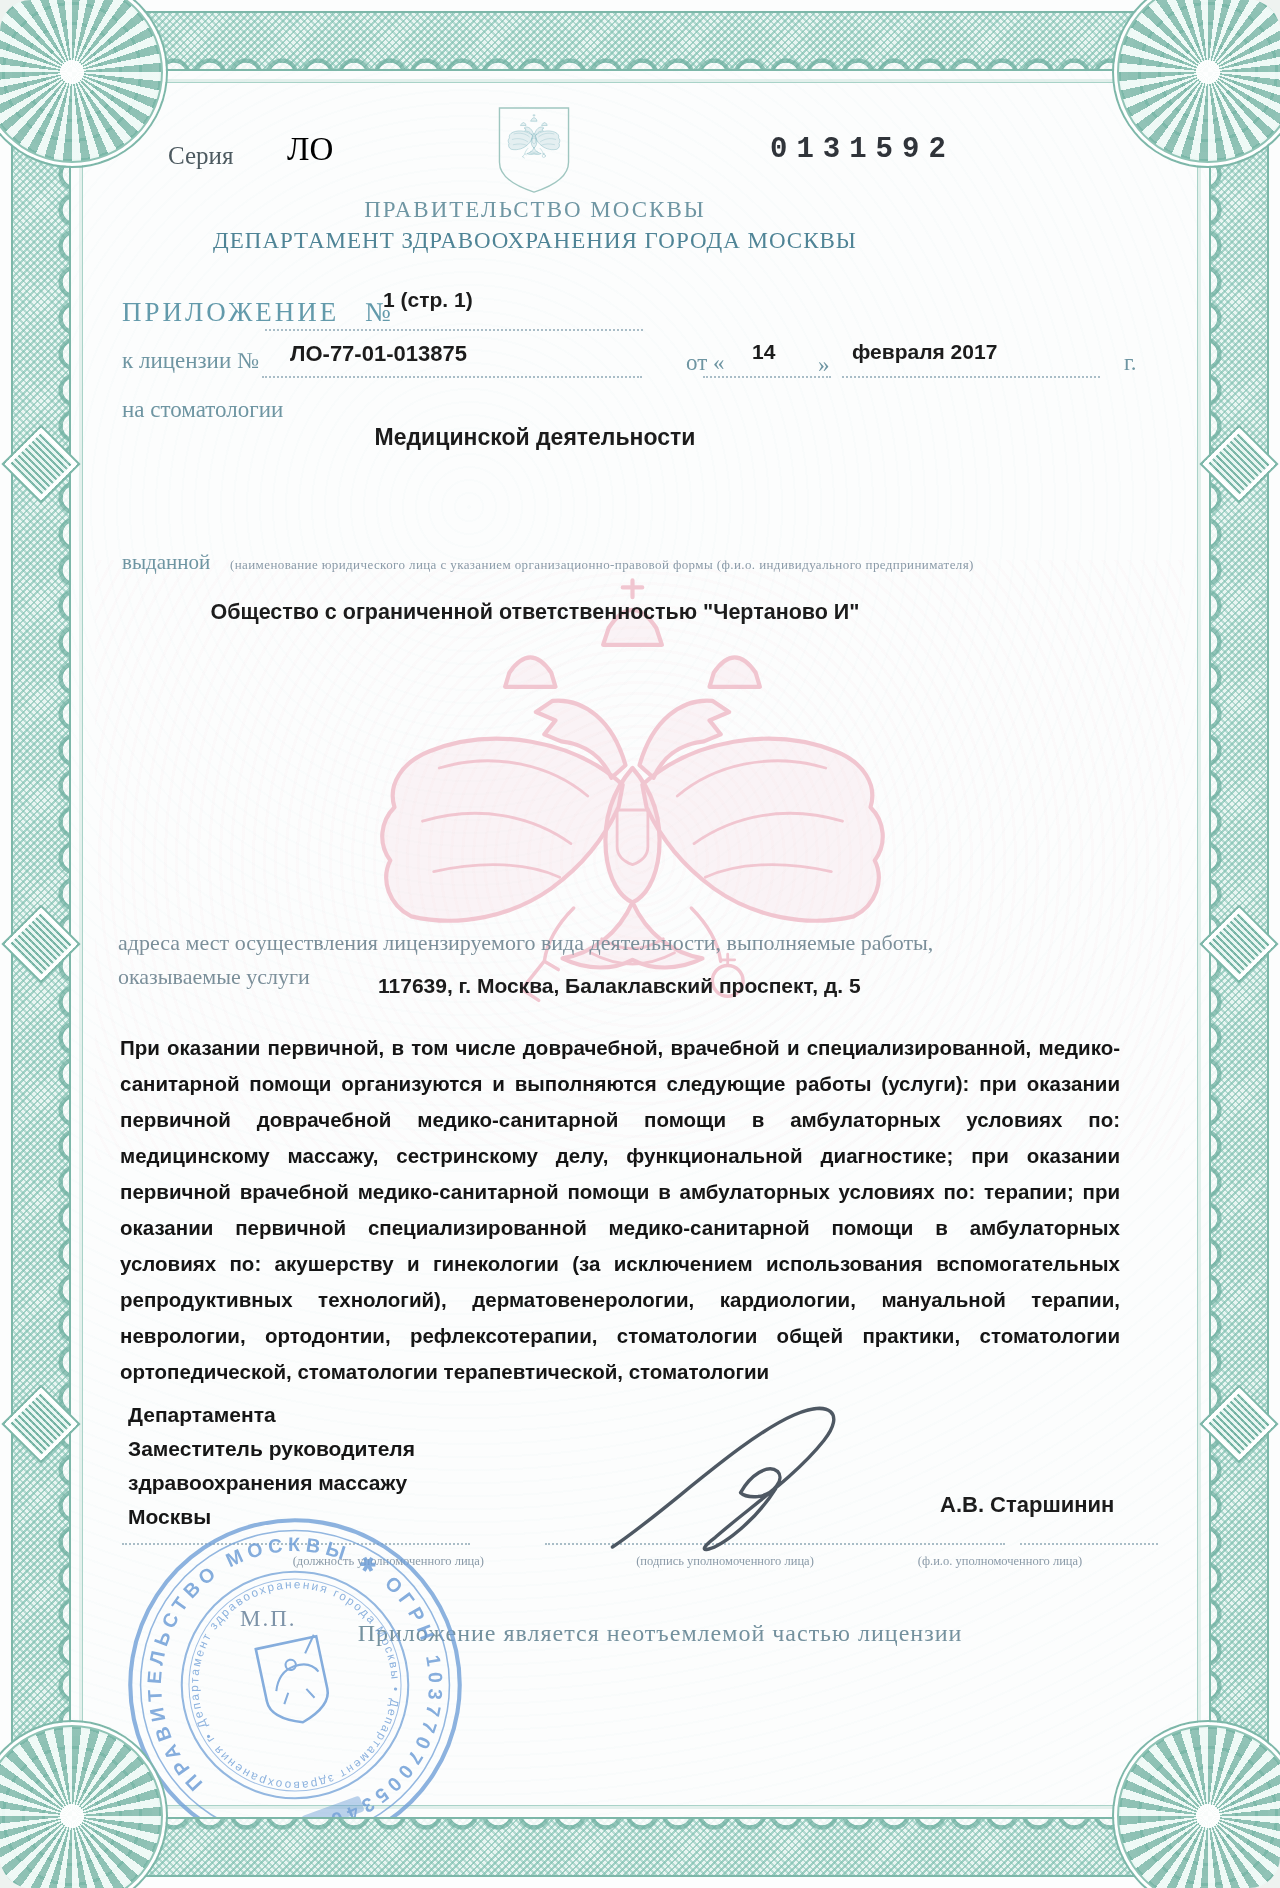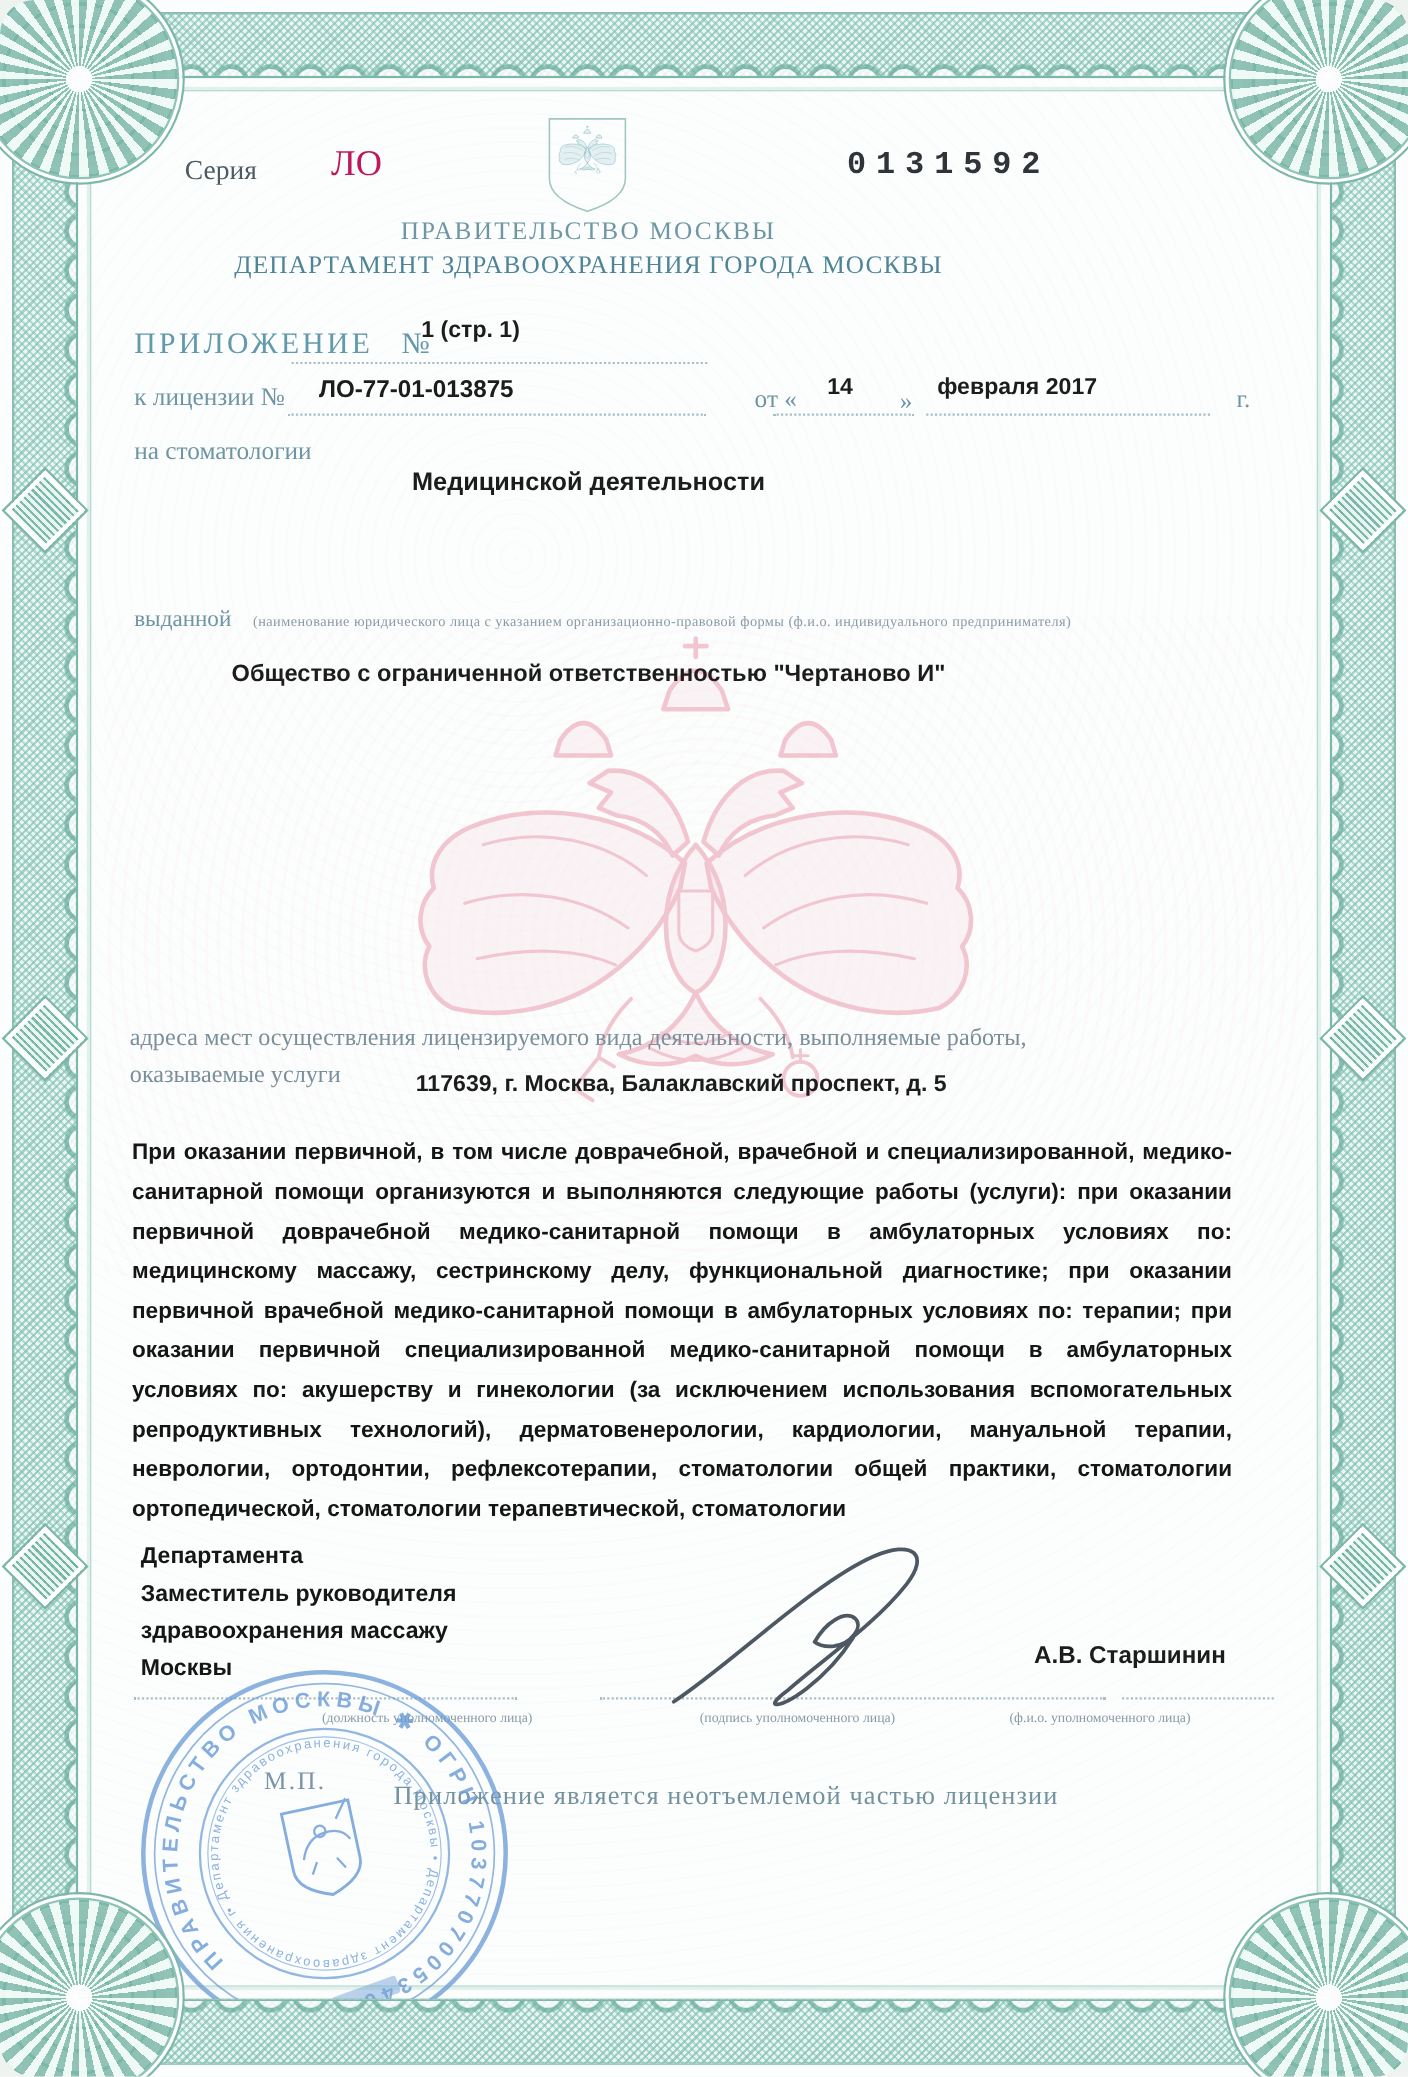--- a/index.html
+++ b/index.html
@@ -46,21 +46,21 @@
   .pink-texture{position:absolute;left:95px;right:95px;top:560px;height:600px;z-index:0;opacity:.35;
     background:repeating-radial-gradient(circle at 50% 50%, rgba(242,185,198,.14) 0 3px, transparent 3px 11px);}
 
   
   .t{position:absolute;z-index:2;white-space:nowrap;}
   .teal{color:#6e95a2;}
   .sans{font-family:"Liberation Sans",sans-serif;font-weight:bold;color:#1c1c1c;}
   .dotted{position:absolute;z-index:1;border-bottom:2px dotted #a9bdc7;height:1px;}
 
   .series-label{left:168px;top:142px;font-size:25px;color:#4d5a60;}
-  .series-value{left:301px;top:131px;font-size:33px;color:#be185d;}
+  .series-value{left:287px;top:131px;font-size:33px;color:#000000;}
   .serial{left:770px;top:133px;font-family:"Liberation Mono",monospace;font-weight:600;font-size:29px;letter-spacing:9px;color:#30343a;}
 
   .emblem{position:absolute;left:492px;top:104px;width:84px;height:94px;z-index:2;}
   .header-block{left:60px;top:197px;width:950px;text-align:center;white-space:normal;}
   .header-line1{font-size:23px;color:#6f96a3;letter-spacing:2px;}
   .header-line2{font-size:23px;font-weight:normal;color:#4f8496;letter-spacing:1px;margin-top:5px;}
 
   .annex-label{left:122px;top:297px;font-size:27px;color:#639aab;letter-spacing:3px;word-spacing:16px;}
   .annex-value{left:383px;top:288px;font-size:21px;}
   .license-label{left:122px;top:348px;font-size:23px;}

